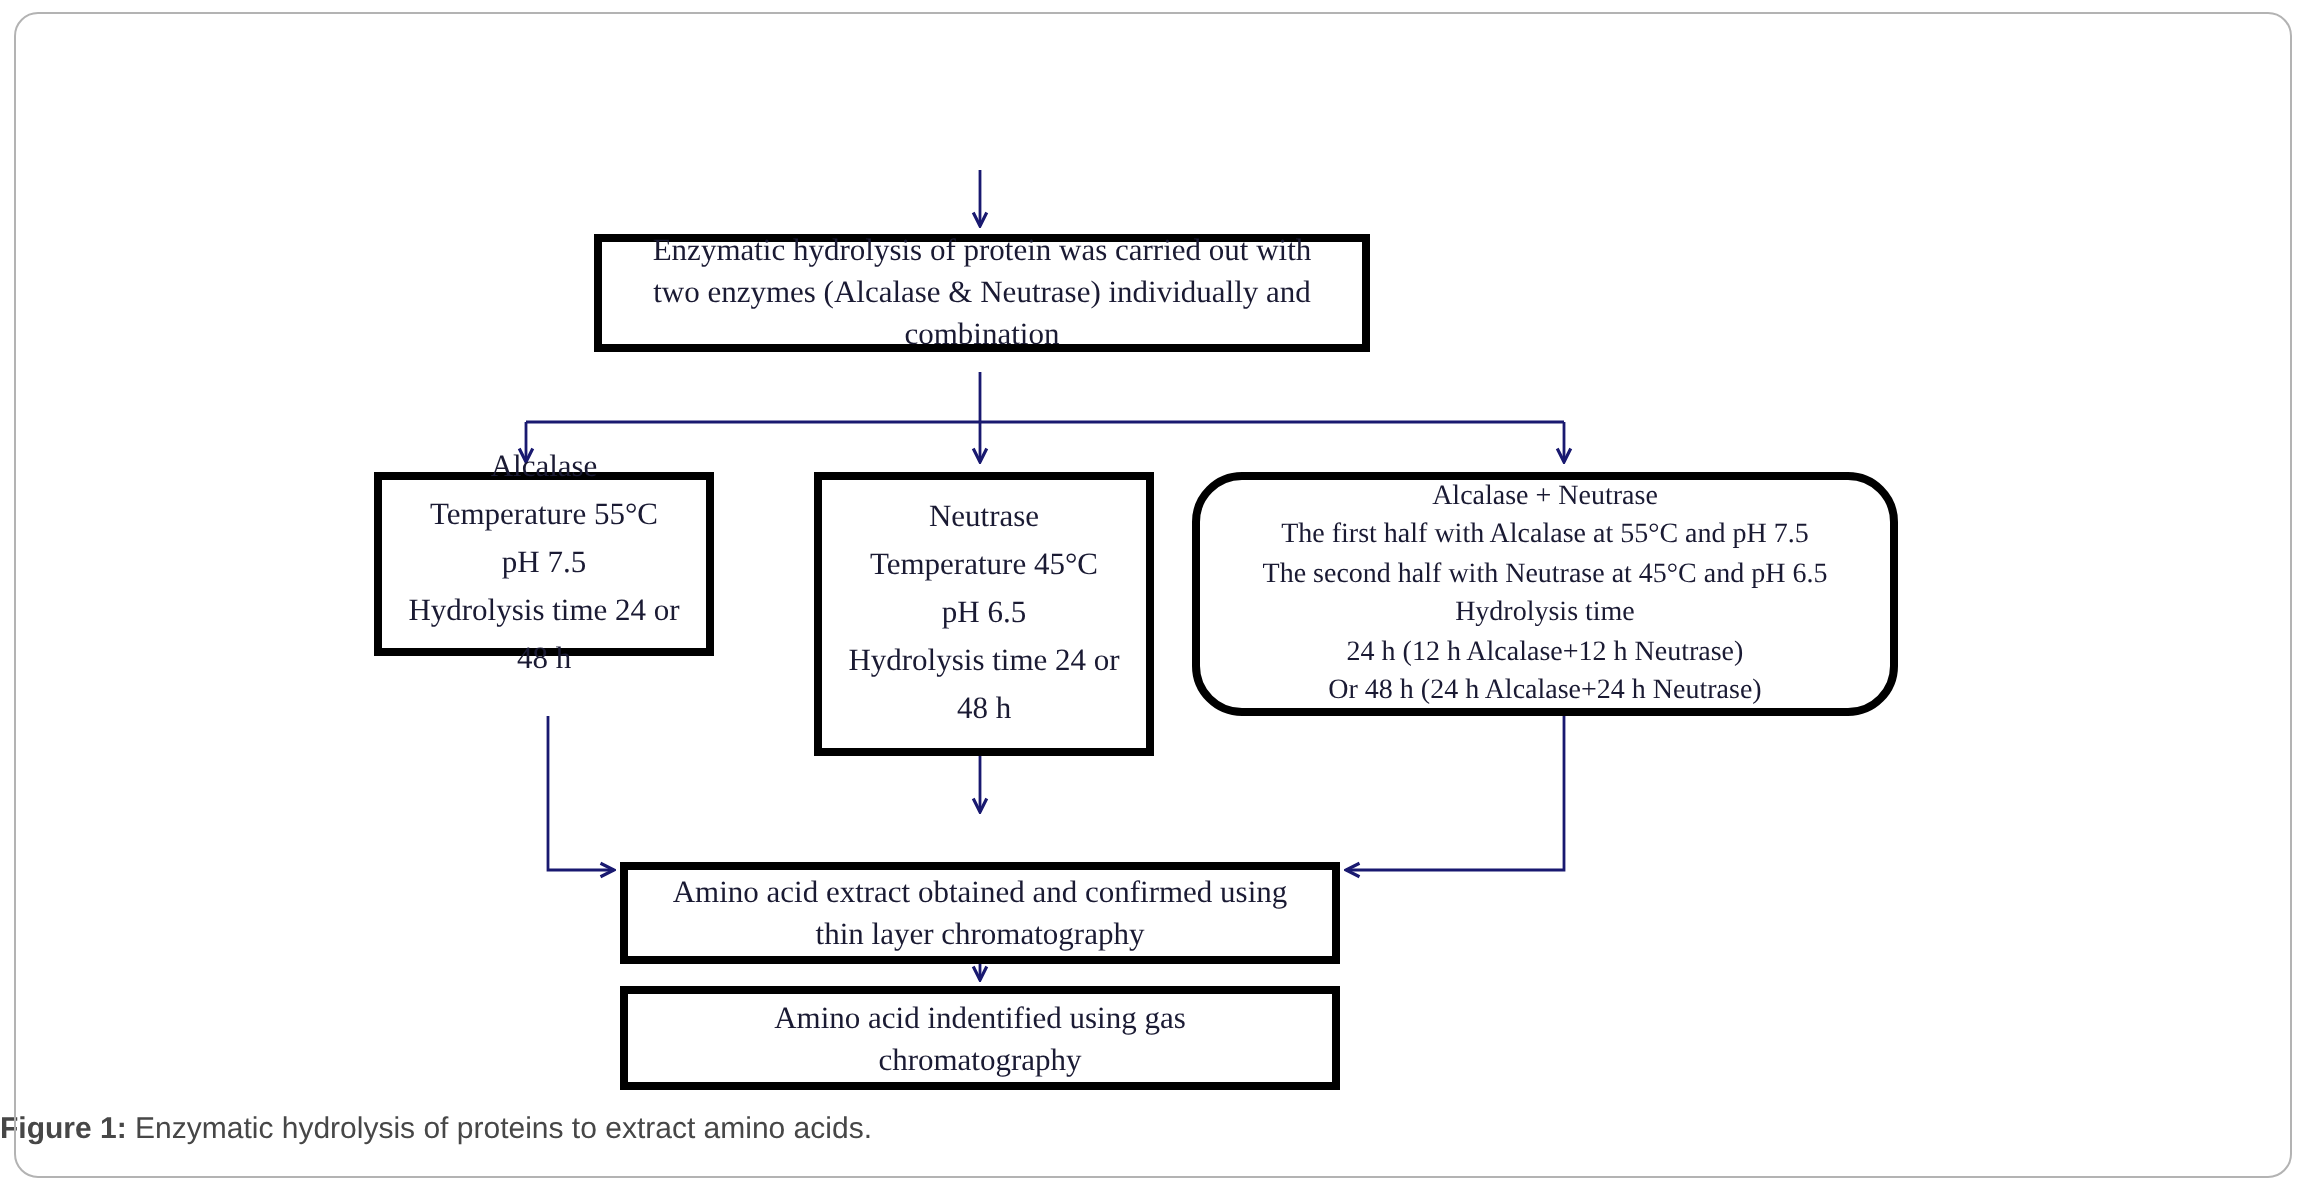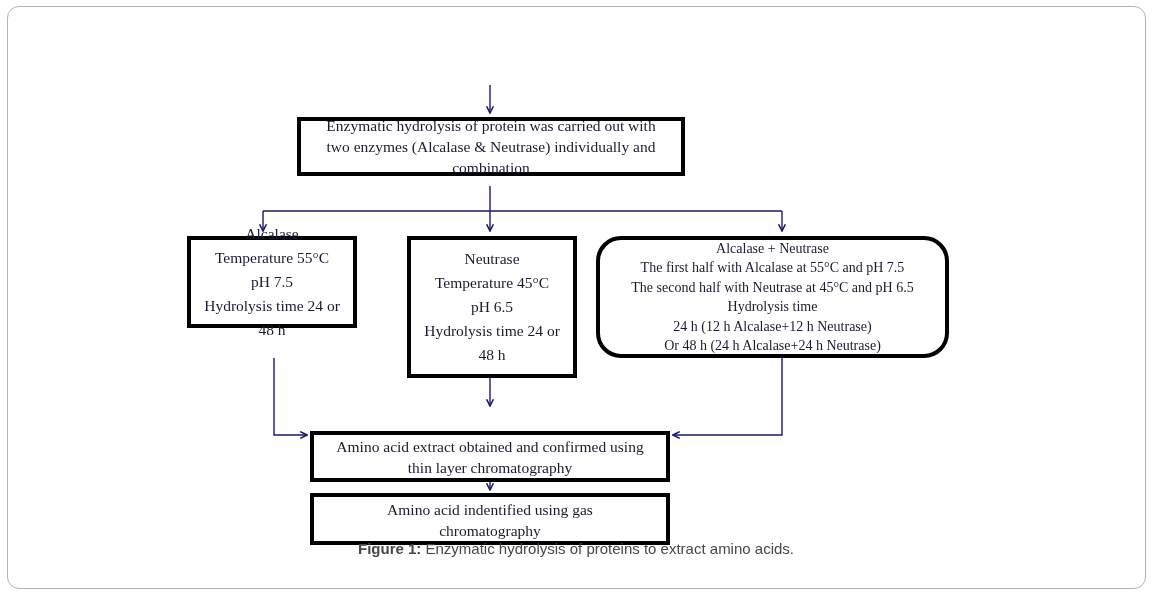--- a/index.html
+++ b/index.html
@@ -42,22 +42,21 @@
   }
   .n1{left:298px;top:25px;width:387px;height:58px;line-height:22px;}
   .n2{left:297px;top:117px;width:388px;height:59px;line-height:21px;}
   .n3{left:187px;top:236px;width:170px;height:92px;line-height:24px;}
   .n4{left:407px;top:236px;width:170px;height:142px;line-height:24px;}
   .n5{left:596px;top:236px;width:353px;height:122px;line-height:19.5px;font-size:14px;border-radius:25px;}
   .n6{left:310px;top:409px;width:360px;height:51px;line-height:21px;margin-top:22px;}
   .n7{left:310px;top:493px;width:360px;height:52px;line-height:21px;align-items:flex-end;}
   .caption{
     position:absolute;
-    left:0;top:540px;width:1152px;
-    text-align:center;
+    left:0;top:556px;width:1152px;
     font-family:"Liberation Sans","DejaVu Sans",sans-serif;
     font-size:15px;
     color:var(--caption_text);
   }
   .caption b{font-weight:bold;}
 </style>
 </head>
 <body>
 
 <div class="canvas">

